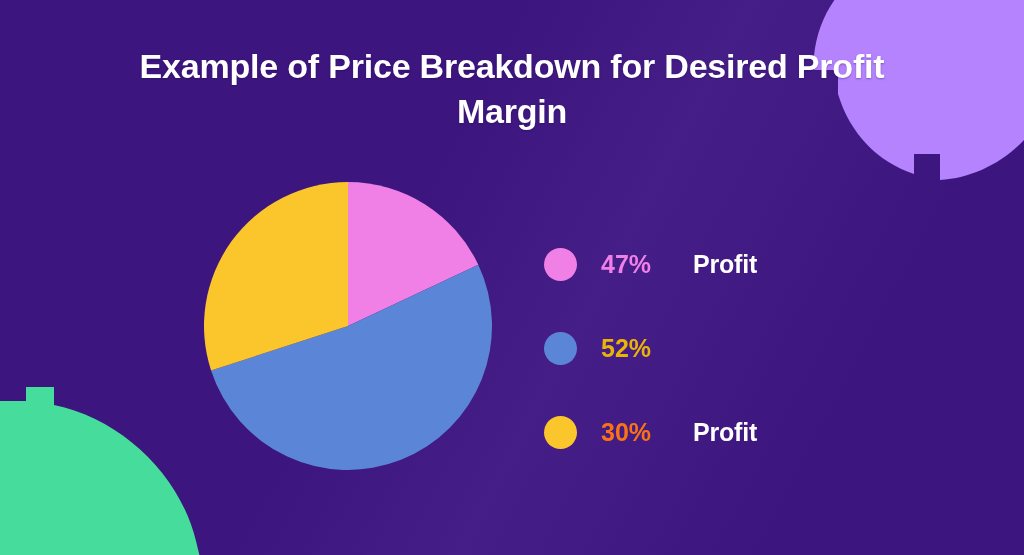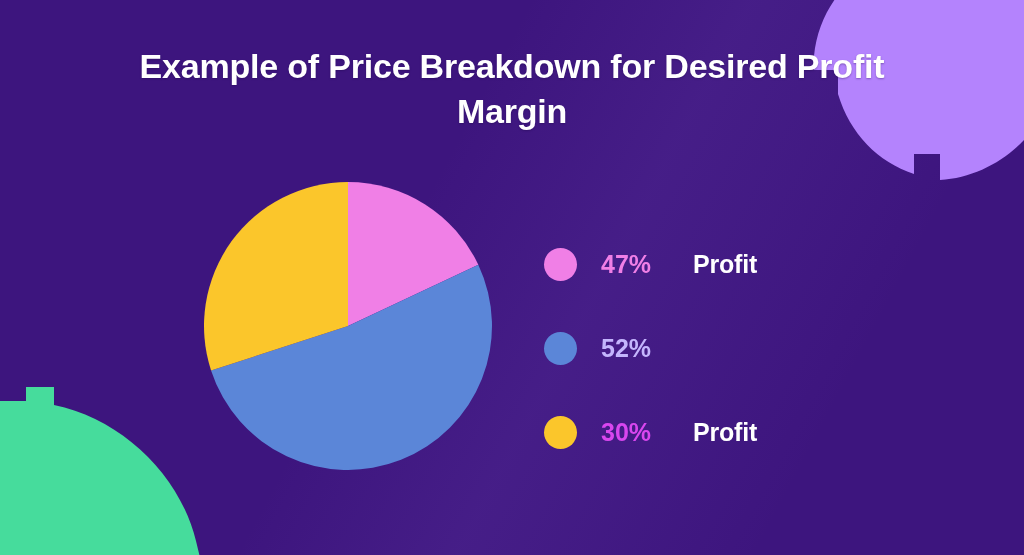--- a/index.html
+++ b/index.html
@@ -172,24 +172,24 @@
   <div class="legend">
 
     <div class="legend-row">
       <span class="legend-swatch" id="sw-0" style="background: rgb(240, 127, 230);"></span>
       <span class="legend-pct" id="pct-0" style="color: rgb(240, 127, 230);">47%</span>
       <span class="legend-label">Profit</span>
     </div>
 
     <div class="legend-row">
       <span class="legend-swatch" id="sw-1" style="background: rgb(91, 134, 216);"></span>
-      <span class="legend-pct" id="pct-1" style="color: #c4b5fd;">52%</span>
+      <span class="legend-pct" id="pct-1" style="color: #eab308;">52%</span>
     </div>
 
     <div class="legend-row">
       <span class="legend-swatch" id="sw-2" style="background: rgb(251, 198, 43);"></span>
-      <span class="legend-pct" id="pct-2" style="color: #d946ef;">30%</span>
+      <span class="legend-pct" id="pct-2" style="color: #f97316;">30%</span>
       <span class="legend-label">Profit</span>
     </div>
 
   </div>
 
 </div>
 
 </body></html>

